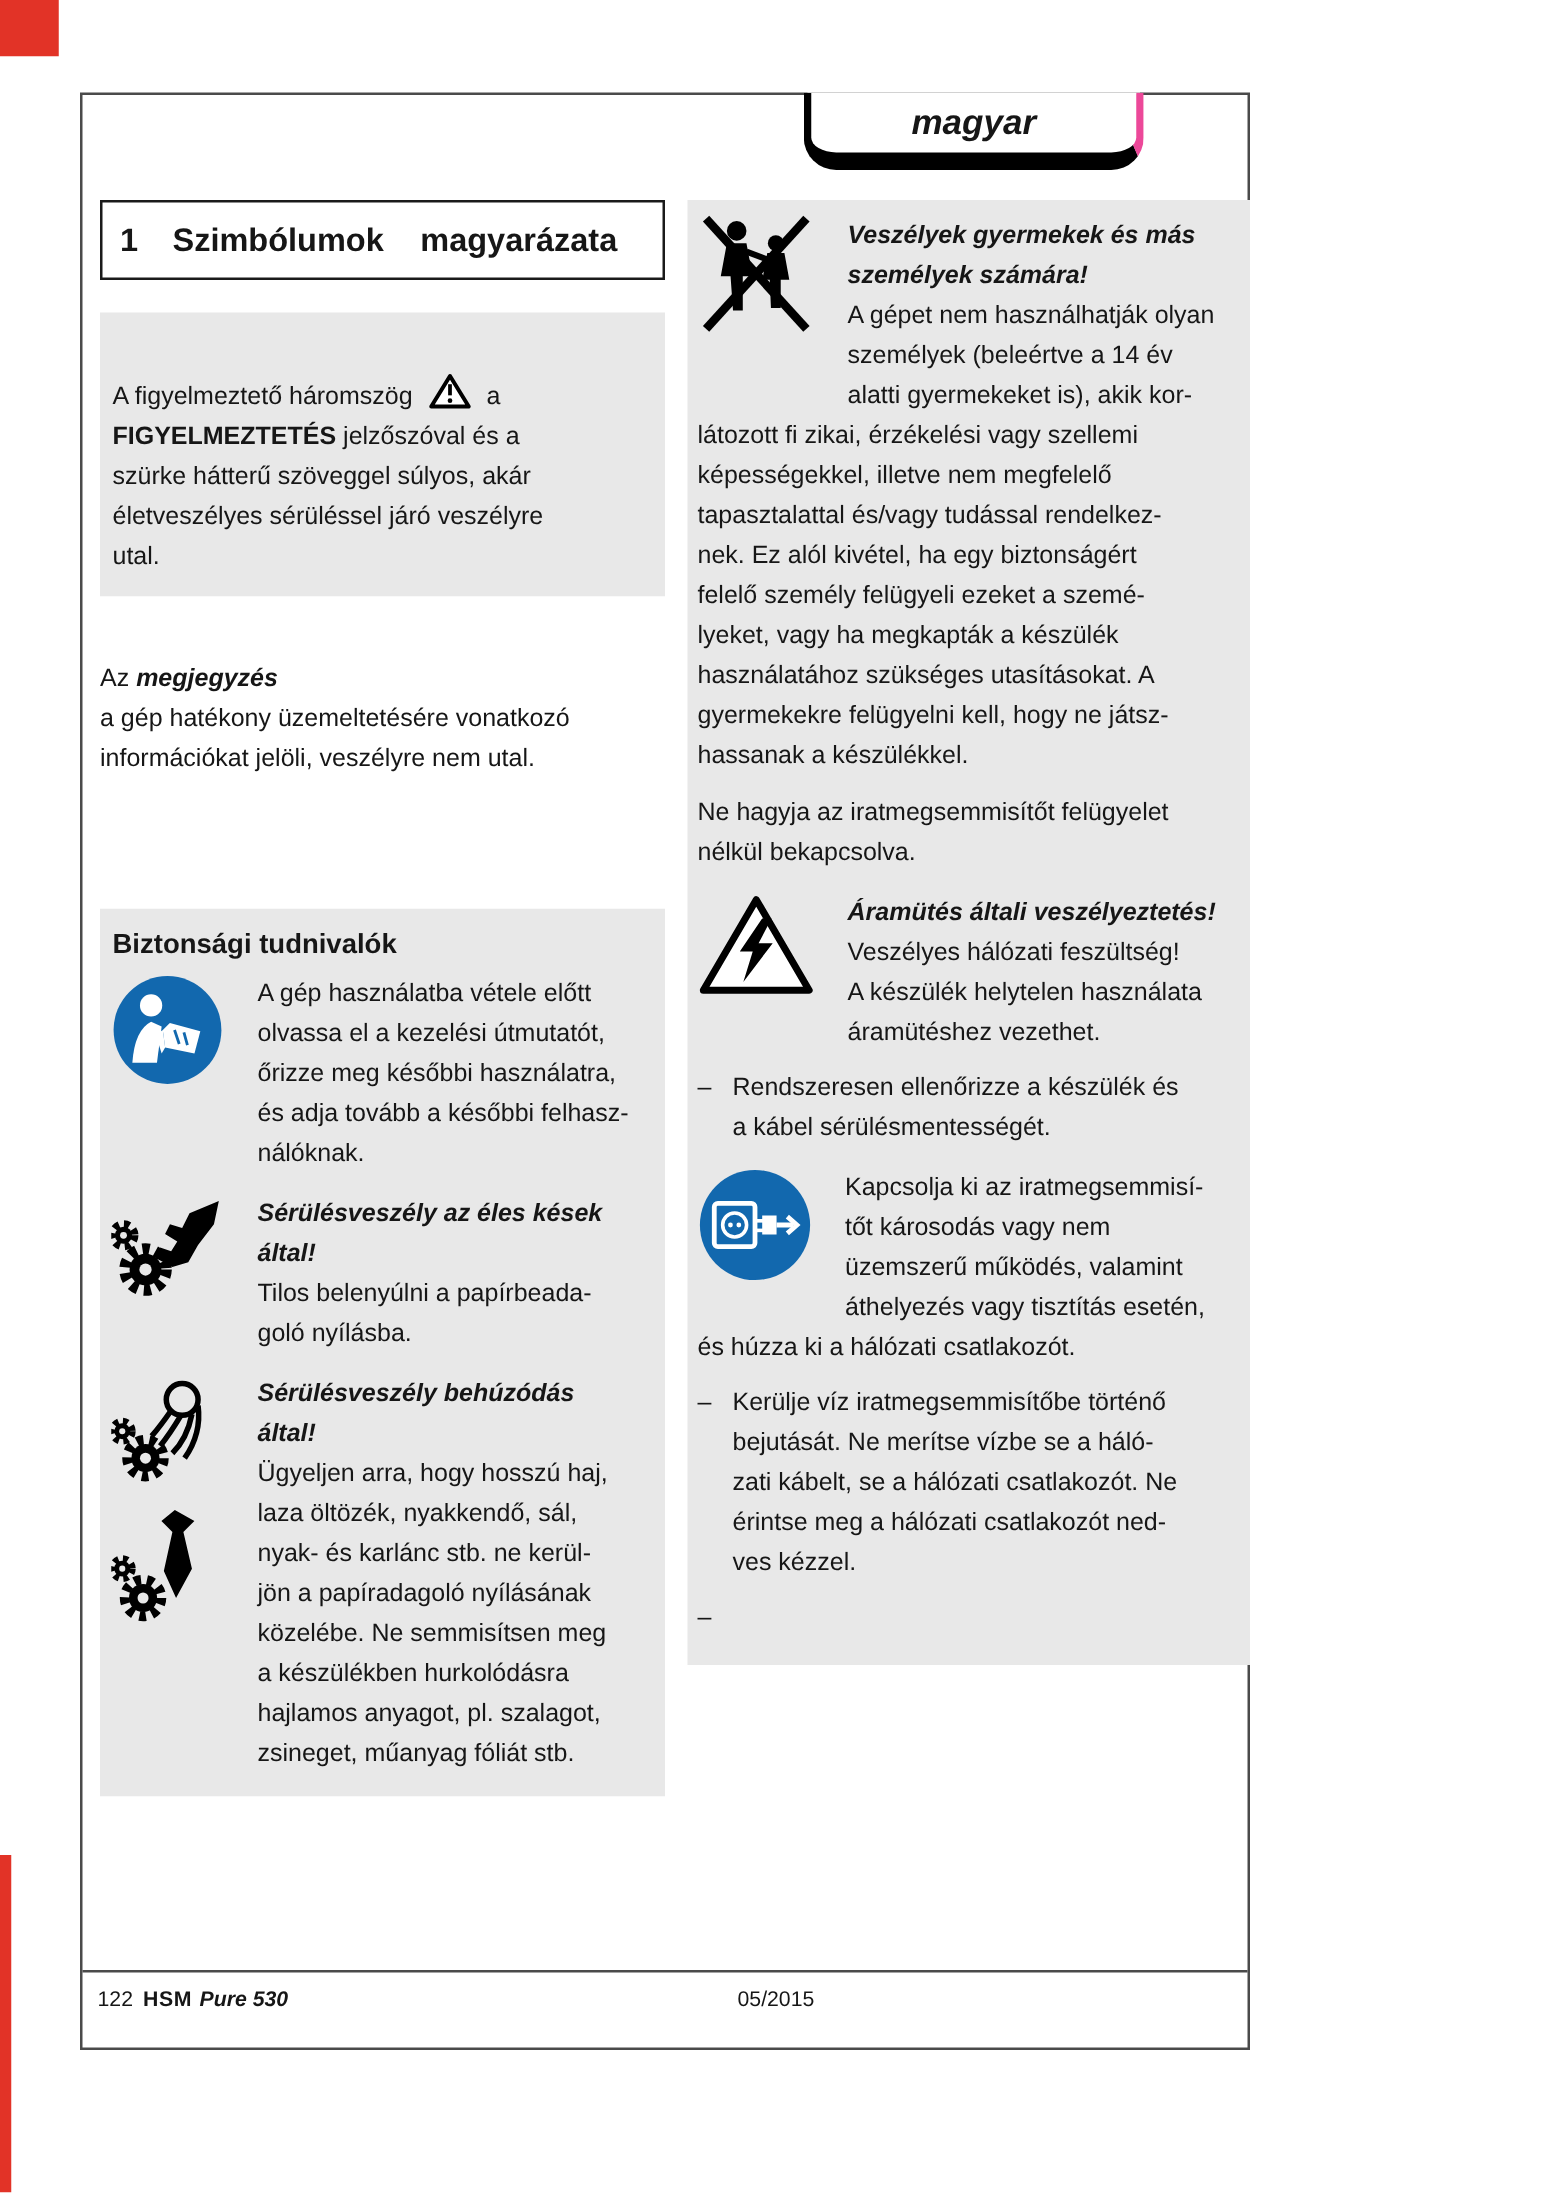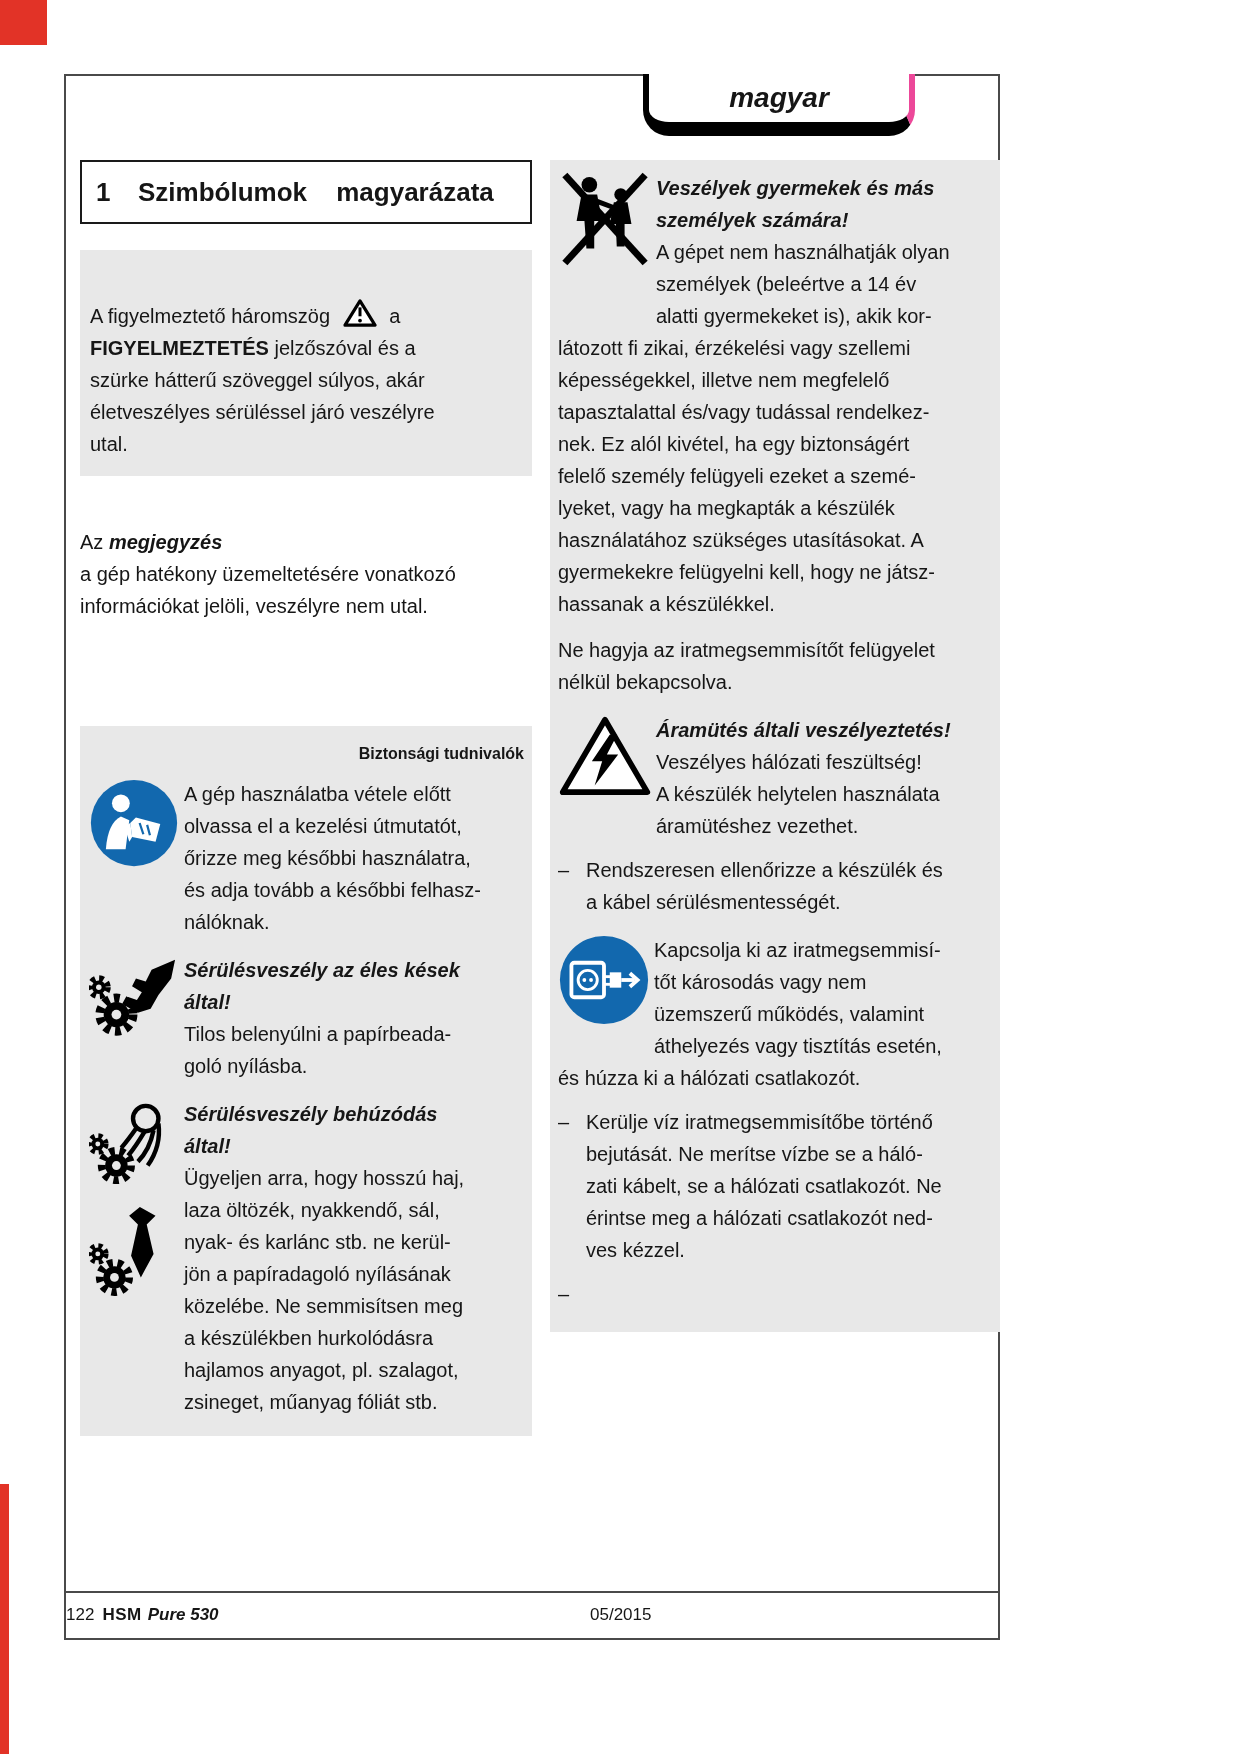--- a/index.html
+++ b/index.html
@@ -16,30 +16,30 @@
   .col-left  { position:absolute; left:14px;  top:84px; width:452px; }
   .col-right { position:absolute; left:484px; top:84px; width:450px; }
   .heading { border:2px solid #1a1a1a; display:flex; gap:16px; padding:12px 14px; margin-bottom:26px; }
   .heading .num { font-size:26px; font-weight:bold; width:26px; line-height:36px; }
   .heading .ttl { font-size:26px; font-weight:bold; line-height:36px; flex:1; }
   .h-l1 { display:block; word-spacing:22px; }
   .h-l2 { display:block; }
   .graybox { background:#e8e8e8; }
   .warnbox { padding:16px 10px; margin:26px 0 18px; }
   .safety  { margin-top:104px; padding:10px 8px 18px; }
-  .safety-title { font-weight:bold; font-size:16px; margin:2px 0 8px 2px;text-align:right; }
+  .safety-title { font-weight:bold; font-size:22px; margin:2px 0 8px 2px; }
   .rightbox { padding:6px 8px 22px; }
-  .hz { display:flex; gap:4px; margin-top:16px; }
+  .hz { display:flex; gap:26px; margin-top:16px; }
   .hz-icons { flex:0 0 92px; display:flex; flex-direction:column; align-items:center; gap:12px; }
   .hz-title { font-weight:bold; font-style:italic; }
   .cont { margin-top:0; }
   .bullet { display:flex; margin-top:12px; }
   .bullet .dash { flex:0 0 28px; }
-  .footer { position:absolute; left:0; right:0; bottom:1px; height:46px; border-top:2px solid #4a4a4a;
-            display:flex; align-items:center; padding:0 0; font-size:17px; line-height:46px; }
+  .footer { position:absolute; left:0; right:0; bottom:16px; height:46px; border-top:2px solid #4a4a4a;
+            display:flex; align-items:center; padding:0 12px; font-size:17px; line-height:46px; }
   .brand { font-weight:bold; margin-left:8px; letter-spacing:.5px; }
   .model { font-weight:bold; font-style:italic; margin-left:6px; }
   .date  { position:absolute; left:524px; }
   .inline-tri { display:inline-block; vertical-align:-5px; margin:0 7px; }
 </style>
 </head>
 <body>
 
 <div class="red-corner"></div>
 <div class="red-strip"></div>

